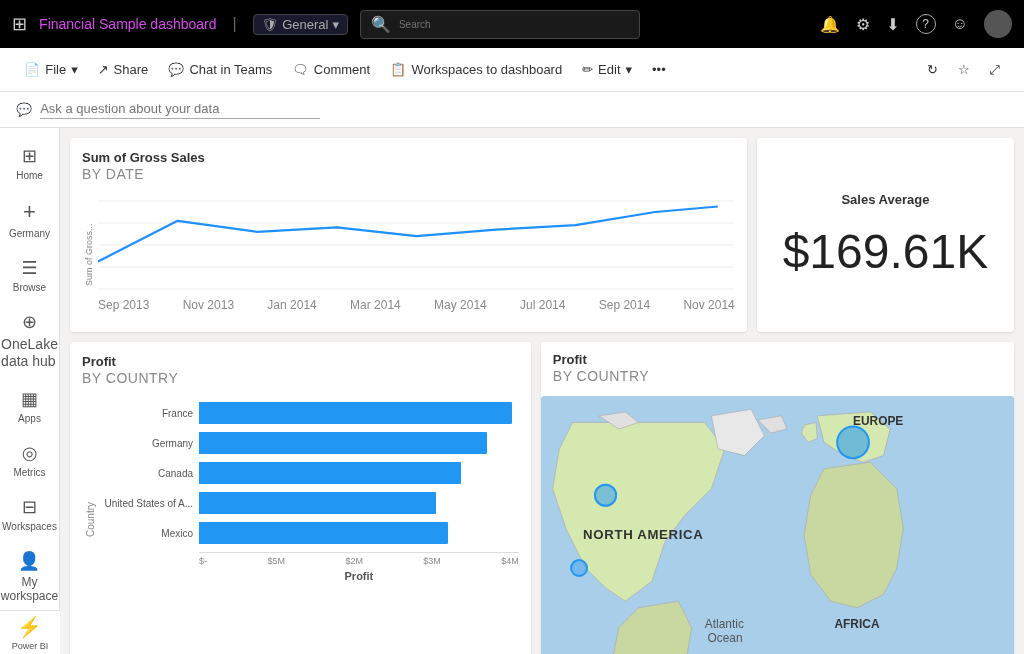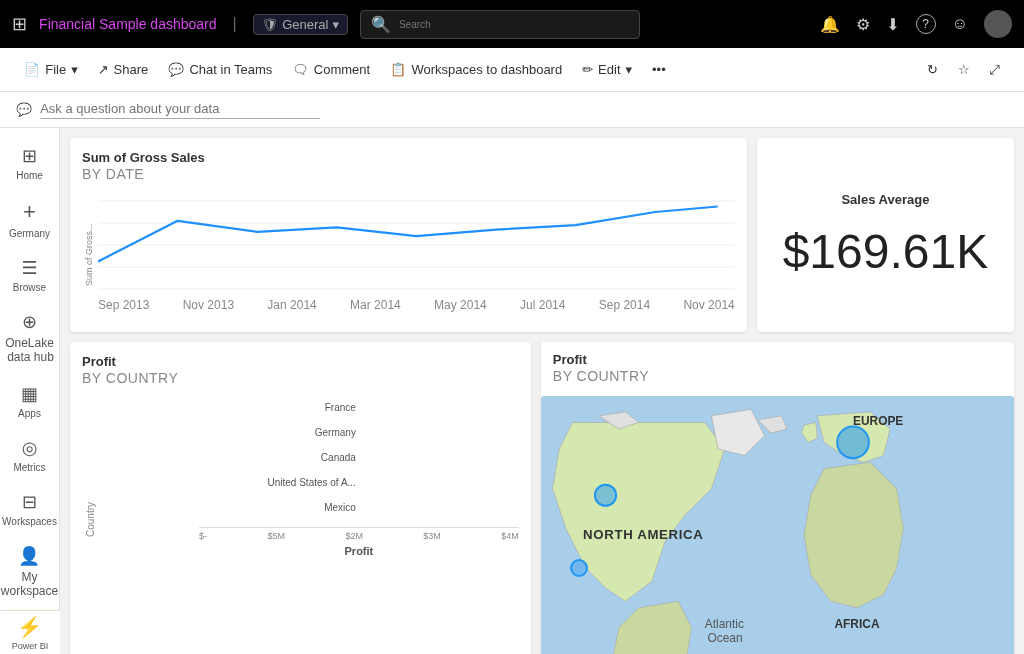--- a/index.html
+++ b/index.html
@@ -110,21 +110,21 @@
     .card-title { font-size: 13px; font-weight: 600; color: #333; margin-bottom: 1px; }
     .card-subtitle { font-size: 14px; color: #888; letter-spacing: 0.5px; text-transform: uppercase; margin-bottom: 8px; }
 
     .line-chart-card { flex: 2.8; }
     .sales-avg-card { flex: 1; display: flex; flex-direction: column; justify-content: center; align-items: center; }
     .sales-avg-value { font-size: 48px; font-weight: 300; color: #222; margin-top: 16px; }
 
     .bar-chart-card { flex: 1.2; }
     .map-card { flex: 1.3; padding: 0; overflow: hidden; position: relative; }
     .bar-rows { display: flex; flex-direction: column; gap: 8px; padding: 8px 0; }
-    .bar-row { display: flex; align-items: center; gap: 6px; flex-direction: column; }
+    .bar-row { display: flex; align-items: center; gap: 6px; }
     .bar-label { font-size: 10px; color: #555; width: 95px; text-align: right; flex-shrink: 0; }
     .bar-track { flex: 1; height: 22px; position: relative; }
     .bar-fill { height: 100%; background: #2196F3; border-radius: 0 1px 1px 0; }
 
     
     .map-container {
       width: 100%; height: 100%;
       background: linear-gradient(180deg, #87CEEB 0%, #B0D4F1 30%, #4682B4 100%);
       position: relative;
       border-radius: 4px;
@@ -234,21 +234,21 @@
     <div class="sidebar-item">
       <span class="sidebar-icon" style="font-size:22px;font-weight:300;">+</span>
       <span>Germany</span>
     </div>
     <div class="sidebar-item">
       <span class="sidebar-icon">☰</span>
       <span>Browse</span>
     </div>
     <div class="sidebar-item">
       <span class="sidebar-icon">⊕</span>
-      <span style="font-size:12px;text-align:right;line-height:1.2;">OneLake data hub</span>
+      <span style="font-size:14px;text-align:left;line-height:1.2;">OneLake data hub</span>
     </div>
     <div class="sidebar-item">
       <span class="sidebar-icon">▦</span>
       <span>Apps</span>
     </div>
     <div class="sidebar-item">
       <span class="sidebar-icon">◎</span>
       <span>Metrics</span>
     </div>
     <div class="sidebar-item">

